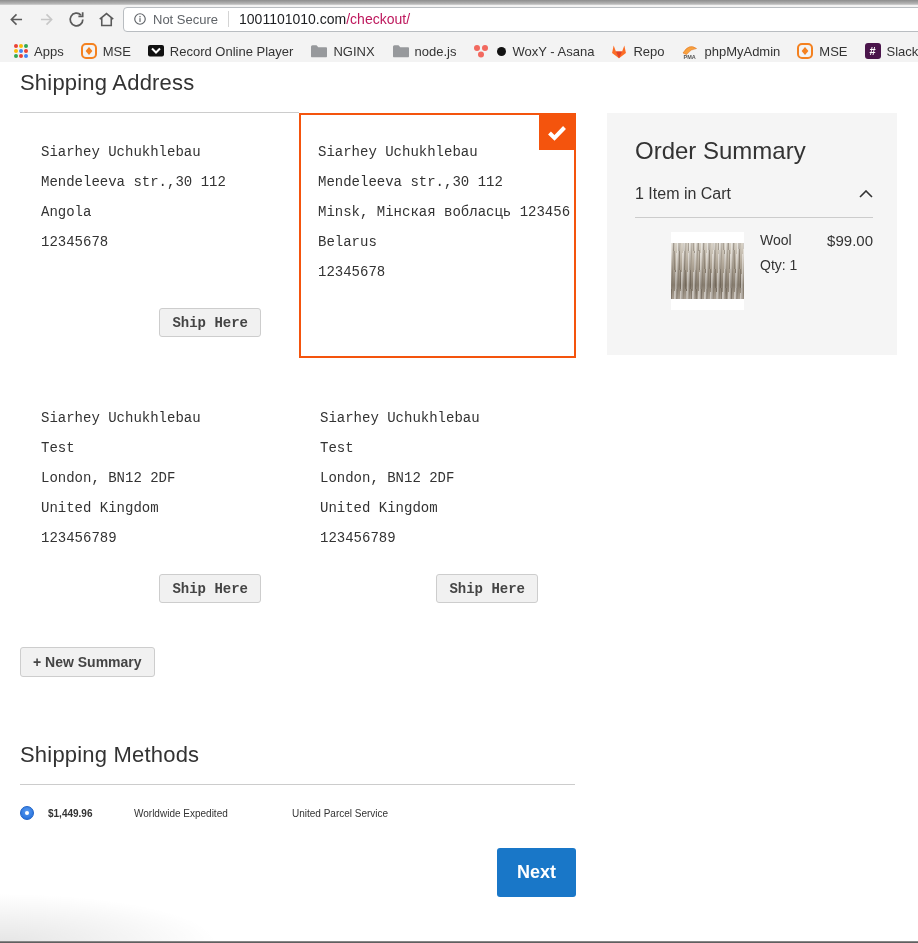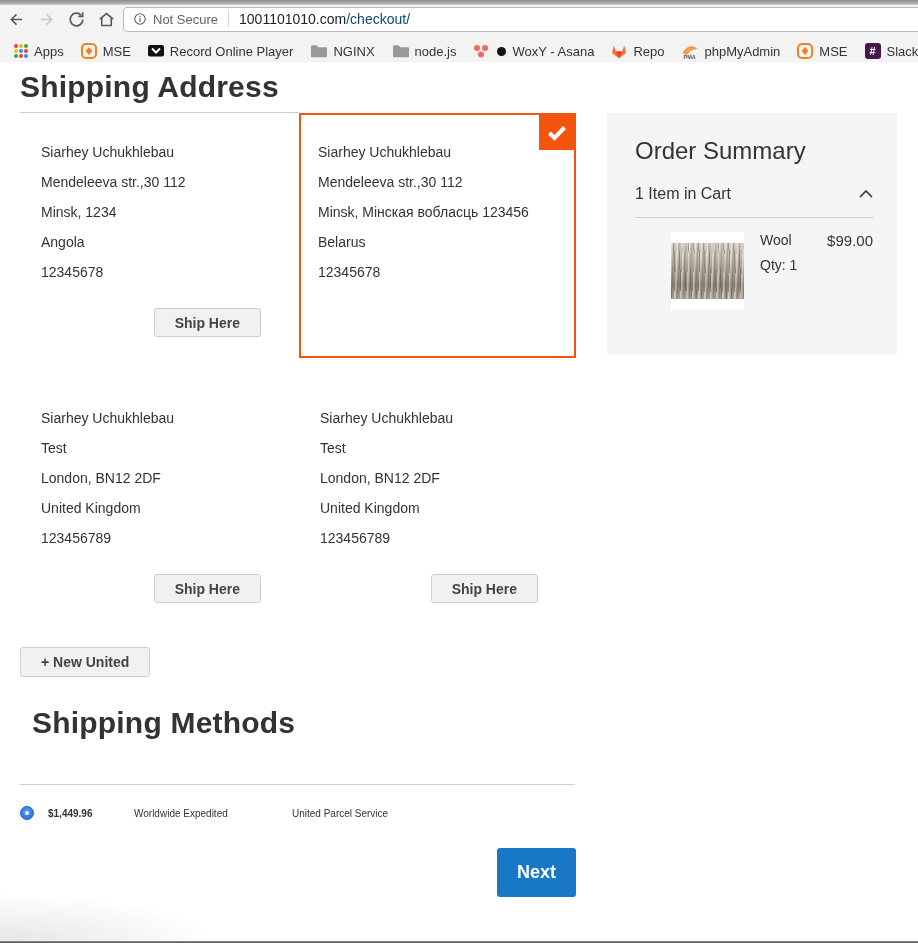--- a/index.html
+++ b/index.html
@@ -16,53 +16,53 @@
   .navbtn { width:26px; height:26px; display:flex; align-items:center; justify-content:center;
     background:none; border:none; margin-right:4px; flex:0 0 auto; }
   .ticon { width:19px; height:19px; }
   .omnibox { flex:1 1 auto; height:25px; margin-right:-8px; background:#fff;
     border:1px solid #b9bdc1; border-radius:4px; display:flex; align-items:center;
     padding-left:9px; overflow:hidden; }
   .sec-label { font-size:13px; color:#5f6368; margin-left:6px; white-space:nowrap; }
   .omni-sep { width:1px; height:16px; background:#d4d4d4; margin:0 10px; }
   .url { font-size:14px; white-space:nowrap; }
   .url .domain { color:#1c1e21; }
-  .url .path { color:#0c4a6e; }
+  .url .path { color:#be185d; }
 
   .bookmarks { position:absolute; left:0; top:33px; width:100%; height:37px;
     background:#f3f3f3; border-bottom:1px solid #cfcfcf;
     display:flex; align-items:center; padding-left:14px; overflow:hidden; }
   .bm { display:flex; align-items:center; margin-right:17px; flex:0 0 auto; }
   .bm-label { font-size:13px; color:#343434; margin-left:6px; white-space:nowrap; }
   .appsgrid { width:14px; height:14px; display:grid; grid-template-columns:repeat(3,4px); grid-gap:1px; }
   .appsgrid i { width:4px; height:4px; border-radius:50%; }
   .slack-sq { width:16px; height:16px; background:#4a154b; border-radius:3px; color:#fff;
     font-size:11px; font-weight:bold; display:flex; align-items:center; justify-content:center; }
   .blackdot { width:9px; height:9px; border-radius:50%; background:#121212; margin-left:8px; }
 
   
   .page { position:absolute; left:0; top:62px; width:918px; height:881px; background:#fff; }
   .page::after { content:""; position:absolute; left:0; bottom:0; width:100%; height:2px;
     background:linear-gradient(#9a9a9a,#4c4c4c); }
   .page::before { content:""; position:absolute; left:0; bottom:0; width:220px; height:50px;
     background:radial-gradient(ellipse at left bottom, rgba(0,0,0,0.10), transparent 70%); }
 
-  h1.section { position:absolute; font-size:30px; font-weight:700; color:#333; letter-spacing:.2px; }
+  h1.section { position:absolute; font-size:22px; font-weight:400; color:#333; letter-spacing:.2px; }
   .hdr-divider { position:absolute; height:1px; background:#ccc; }
 
   .addr-card { position:absolute; width:278px; height:245px; padding:24px 20px 0 21px;
-    font-size:14px; color:#333; }
+    font-size:14px; color:#333;font-family:Liberation Mono, monospace; }
   .addr-card.selected { width:277px; border:2px solid #f4540d; padding:22px 18px 0 17px; }
   .addr-line { line-height:30px; white-space:nowrap; }
   .check-badge { position:absolute; top:0; right:0; width:35px; height:35px; background:#f4540d;
     display:flex; align-items:center; justify-content:center; }
 
   .btn { display:inline-flex; align-items:center; justify-content:center;
     background:#f1f1f1; border:1px solid #cdcdcd; border-radius:3px;
-    font-size:14px; font-weight:bold; color:#444; height:29px; padding:0 20px;
+    font-size:14px; font-weight:bold; color:#444; height:29px; padding:0 12px;
     font-family:inherit; }
   .ship-btn { position:absolute; top:195px; }
   .card-left .ship-btn { right:37px; }
   .card-right .ship-btn { right:38px; }
   .new-addr-btn { position:absolute; left:20px; top:585px; height:30px; }
 
   .summary { position:absolute; left:607px; top:51px; width:290px; height:242px;
     background:#f5f5f5; padding:24px 24px 0 28px; }
   .summary h2 { font-size:24px; font-weight:300; color:#333; }
   .cart-toggle { margin-top:20px; display:flex; align-items:center; justify-content:space-between;
@@ -212,21 +212,20 @@
   </div>
 
   <div class="page">
 
     <h1 class="section" style="left:20px; top:8px;">Shipping Address</h1>
     <div class="hdr-divider" style="left:20px; top:50px; width:279px;"></div>
 
     <div class="addr-card card-left" style="left:20px; top:51px;">
       <div class="addr-line">Siarhey Uchukhlebau</div>
       <div class="addr-line">Mendeleeva str.,30 112</div>
-      <div class="addr-line">Minsk, 1234</div>
       <div class="addr-line">Angola</div>
       <div class="addr-line">12345678</div>
       <button class="btn ship-btn">Ship Here</button>
     </div>
 
     <div class="addr-card selected card-right" style="left:299px; top:51px;">
       <div class="check-badge">
         <svg width="20" height="16" viewBox="0 0 20 16">
             <path d="M2.5 8l5 5L17.5 2.5" stroke="#fff" stroke-width="4" fill="none"></path>
           </svg>
@@ -249,21 +248,21 @@
 
     <div class="addr-card card-right" style="left:299px; top:317px; width:277px;">
       <div class="addr-line">Siarhey Uchukhlebau</div>
       <div class="addr-line">Test</div>
       <div class="addr-line">London, BN12 2DF</div>
       <div class="addr-line">United Kingdom</div>
       <div class="addr-line">123456789</div>
       <button class="btn ship-btn">Ship Here</button>
     </div>
 
-    <button class="btn new-addr-btn">+ New United</button>
+    <button class="btn new-addr-btn">+ New Summary</button>
 
     <div class="summary">
       <h2>Order Summary</h2>
       <div class="cart-toggle">
         <span>1 Item in Cart</span>
         <svg width="14" height="8" viewBox="0 0 14 8">
             <path d="M1 7 7 1l6 6" stroke="#333" stroke-width="1.6" fill="none"></path>
           </svg>
       </div>
       <div class="prod-row">
@@ -271,21 +270,21 @@
             <div class="wool-tex"></div>
           </div>
         <div class="prod-info">
           <div>Wool</div>
           <div class="prod-qty">Qty: 1</div>
         </div>
         <div class="prod-price">$99.00</div>
       </div>
     </div>
 
-    <h1 class="section" style="left:20px; top:644px;margin-left:12px;">Shipping Methods</h1>
+    <h1 class="section" style="left:20px; top:680px;">Shipping Methods</h1>
     <div class="hdr-divider" style="left:20px; top:722px; width:555px;"></div>
 
     <div class="method-row">
       <span class="radio"></span>
       <span class="m-price">$1,449.96</span>
       <span class="m-name">Worldwide Expedited</span>
       <span class="m-carrier">United Parcel Service</span>
     </div>
 
     <button class="next-btn">Next</button>

